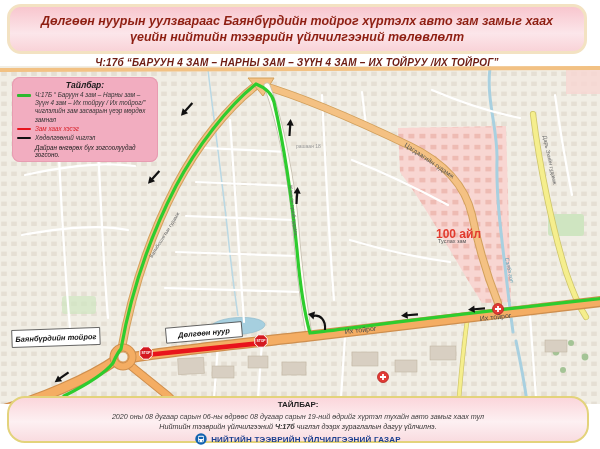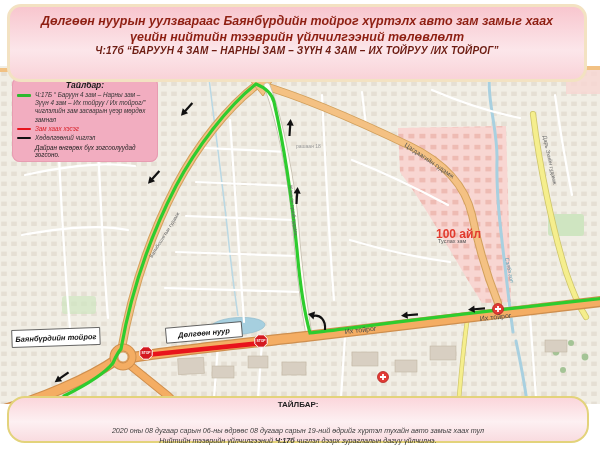--- a/index.html
+++ b/index.html
@@ -1,43 +1,43 @@
 <!DOCTYPE html>
 <html><head>
 <meta charset="utf-8">
 <style>
   html,body{margin:0;padding:0;}
   body{width:600px;height:449px;background:#ffffff;font-family:"Liberation Sans",sans-serif;position:relative;overflow:hidden;}
   .canvas{position:absolute;inset:0;width:600px;height:449px;}
   svg text{font-family:"Liberation Sans",sans-serif;}
 
   
-  .header{position:absolute;left:7px;top:4px;width:580px;height:78px;box-sizing:border-box;
+  .header{position:absolute;left:7px;top:4px;width:580px;height:50px;box-sizing:border-box;
     border:3px solid #f3e2c2;border-radius:14px;
     background:linear-gradient(180deg,#f8c6ce 0%,#fce6ea 60%,#f9d3d8 100%);
     text-align:center;z-index:4;padding:7px 26px 0 26px;}
   .header .title{font-size:12.5px;font-weight:bold;font-style:italic;color:#8e1f12;line-height:1.25;}
-  .header .subtitle{font-size:10px;font-weight:bold;font-style:italic;color:#6d1c12;margin-top:0;letter-spacing:.2px;}
+  .header .subtitle{font-size:10px;font-weight:bold;font-style:italic;color:#6d1c12;margin-top:12px;letter-spacing:.2px;}
 
   
   .legend{position:absolute;left:12px;top:77px;width:146px;box-sizing:border-box;z-index:3;
     background:#f2adc0;border-radius:8px;padding:3px 5px 4px 5px;box-shadow:0 0 0 1px #e79cb1 inset;}
   .legend .lg-title{text-align:center;font-size:8.5px;font-weight:bold;font-style:italic;color:#1a1a1a;margin-bottom:1px;}
   .lg-item{display:flex;align-items:flex-start;font-size:6.3px;font-style:italic;color:#333;line-height:1.3;margin-top:1px;}
   .lg-swatch{flex:0 0 14px;height:2.6px;border-radius:1px;margin:3px 4px 0 0;}
   .lg-closed{color:#d81f26;}
   .lg-note{margin-left:18px;font-size:6.3px;font-style:italic;color:#222;margin-top:2px;}
 
   
   .note{position:absolute;left:7px;top:396px;width:582px;height:47px;box-sizing:border-box;z-index:4;
     border:2.5px solid #e3d37b;border-radius:18px;
     background:linear-gradient(180deg,#fbd6db 0%,#fdf0f2 55%,#f9dce0 100%);
     text-align:center;padding-top:2px;}
   .note .n-title{font-size:8px;font-weight:bold;color:#222;}
-  .note .n-l1{font-size:7.2px;font-style:italic;color:#3c3c3c;margin-top:17px;}
+  .note .n-l1{font-size:7.2px;font-style:italic;color:#3c3c3c;margin-top:3px;}
   .note .n-l2{font-size:7.2px;font-style:italic;color:#333;margin-top:1px;}
   .note .n-l2 b{font-style:italic;}
   .agency{display:flex;align-items:center;justify-content:center;gap:4px;margin-top:2px;}
   .agency .a-label{font-size:8px;font-weight:bold;color:#1b3f8f;letter-spacing:.2px;}
 </style>
 </head>
 <body>
 
 <div class="canvas">
 
@@ -257,15 +257,25 @@
     </div>
     <div class="lg-note">Дайран өнгөрөх бүх зогсоолуудад зогсоно.</div>
   </div>
 
   <div class="note">
     <div class="n-title">ТАЙЛБАР:</div>
     <div class="n-l1">2020 оны 08 дугаар сарын 06-ны өдрөөс 08 дугаар сарын 19-ний өдрийг хүртэл тухайн авто замыг хаах тул</div>
     <div class="n-l2">
       <span>Нийтийн тээврийн үйлчилгээний </span><b>Ч:17б</b><span> чиглэл дээрх зураглалын дагуу үйлчилнэ.</span>
     </div>
+    <div class="agency">
+      <svg width="12" height="12" viewBox="0 0 13 13">
+        <circle cx="6.5" cy="6.5" r="6.2" fill="#1263af"></circle>
+        <rect x="3.4" y="3" width="6.2" height="7" rx="1.2" fill="#ffffff"></rect>
+        <rect x="4.3" y="4" width="4.4" height="2.4" rx="0.5" fill="#1263af"></rect>
+        <circle cx="4.8" cy="8.6" r="0.7" fill="#1263af"></circle>
+        <circle cx="8.2" cy="8.6" r="0.7" fill="#1263af"></circle>
+      </svg>
+      <span class="a-label">НИЙТИЙН ТЭЭВРИЙН ҮЙЛЧИЛГЭЭНИЙ ГАЗАР</span>
+    </div>
   </div>
 
 </div>
 
 </body></html>

